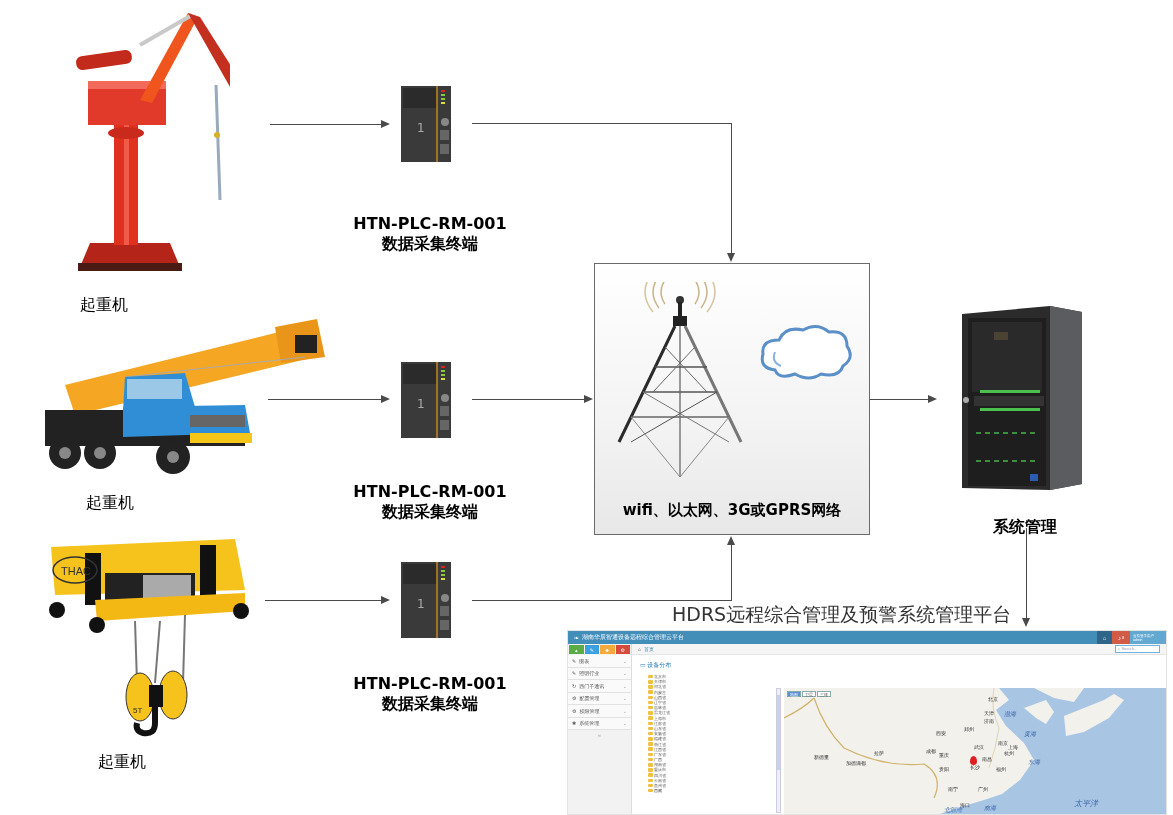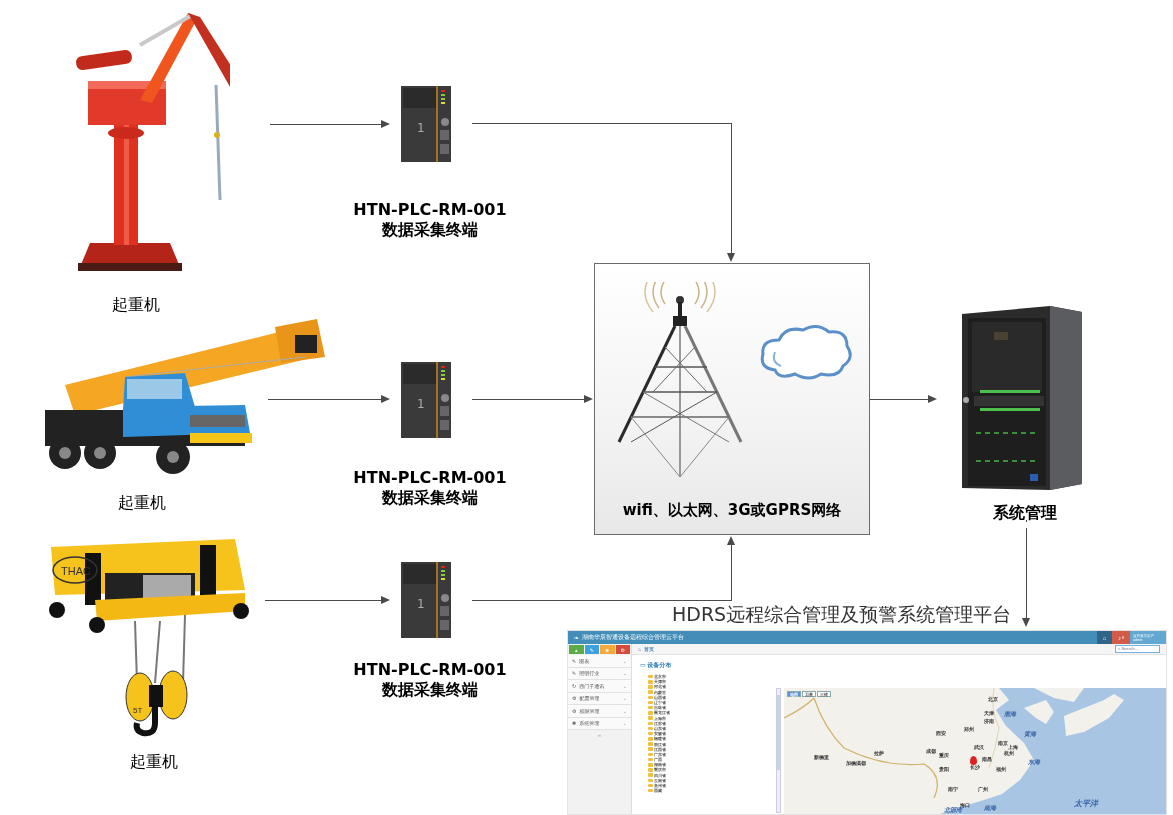--- a/index.html
+++ b/index.html
@@ -7,42 +7,42 @@
   body { position: relative; font-family: "Liberation Sans", "DejaVu Sans", sans-serif; color: #000; }
   .abs { position: absolute; }
 
   
   .hline { position: absolute; height: 1px; background: #4a4a4a; }
   .vline { position: absolute; width: 1px; background: #4a4a4a; }
   .arrow-r { position: absolute; width: 0; height: 0; border-top: 4px solid transparent; border-bottom: 4px solid transparent; border-left: 9px solid #4a4a4a; }
   .arrow-d { position: absolute; width: 0; height: 0; border-left: 4px solid transparent; border-right: 4px solid transparent; border-top: 9px solid #4a4a4a; }
   .arrow-u { position: absolute; width: 0; height: 0; border-left: 4px solid transparent; border-right: 4px solid transparent; border-bottom: 9px solid #4a4a4a; }
 
-  .caption { position: absolute; font-size: 16px; font-weight: bold; text-align: center; line-height: 20px; font-family: "DejaVu Sans", sans-serif; }
-  .crane-label { position: absolute; font-size: 16px; text-align: right; font-family: "DejaVu Sans", sans-serif; }
+  .caption { position: absolute; font-size: 16px; font-weight: bold; text-align: center; line-height: 20px; font-family: "DejaVu Sans", sans-serif; margin-top: 14px; }
+  .crane-label { position: absolute; font-size: 16px; text-align: left; font-family: "DejaVu Sans", sans-serif; }
 
   
   .net-box { position: absolute; left: 594px; top: 263px; width: 276px; height: 272px; border: 1px solid #6a6a6a;
     background: linear-gradient(to bottom, #ffffff 0%, #f3f3f3 60%, #e8e8e8 100%); }
   .net-label { position: absolute; left: 0; right: 0; bottom: 14px; text-align: center; font-size: 15px; font-weight: bold; font-family: "DejaVu Sans", sans-serif; }
 
   
   .platform-title { position: absolute; left: 672px; top: 602px; font-size: 19px; color: #333; font-family: "DejaVu Sans", sans-serif; }
   .app { position: absolute; left: 567px; top: 630px; width: 600px; height: 185px; background: #fff; border: 1px solid #e3e3e3; overflow: hidden; font-size: 5px; color: #555; }
   .app-header { height: 13px; background: #438eb9; color: #fff; display: flex; align-items: center; padding-left: 6px; font-size: 6px; }
   .app-header .right { margin-left: auto; display: flex; height: 100%; }
   .hdr-btn { width: 15px; height: 100%; display: flex; align-items: center; justify-content: center; font-size: 6px; }
   .app-body { display: flex; height: 172px; }
   .side { width: 64px; background: #f2f2f2; border-right: 1px solid #ddd; }
   .shortcuts { display: flex; gap: 1px; padding: 1px; }
   .sc { flex: 1; height: 9px; color: #fff; display: flex; align-items: center; justify-content: center; font-size: 5px; }
   .nav-item { height: 12.5px; border-bottom: 1px solid #e2e2e2; display: flex; align-items: center; padding: 0 4px; font-size: 5px; background: #fafafa; }
   .nav-item .chev { margin-left: auto; color: #999; }
   .collapse { text-align: center; color: #aaa; padding-top: 2px; font-size: 6px; }
-  .main { flex: 1; position: relative; font-weight: bold; }
+  .main { flex: 1; position: relative; }
   .bc { height: 11px; border-bottom: 1px solid #e5e5e5; display: flex; align-items: center; padding-left: 6px; background: #f5f5f5; }
   .search { margin-left: auto; margin-right: 6px; width: 45px; height: 8px; border: 1px solid #6fb3e0; background: #fff; font-size: 4px; color: #99b; padding-left: 2px; line-height: 6px; }
   .section-title { color: #2679b5; font-size: 6px; padding: 6px 8px; }
   .tree { position: absolute; left: 8px; top: 30px; width: 85px; height: 140px; }
   .tree-item { height: 5.2px; font-size: 4px; line-height: 5px; display: flex; align-items: center; gap: 1px; padding-left: 8px; }
   .folder { width: 5px; height: 3.5px; background: #f0c040; border-radius: 1px; }
   .tree-scroll { position: absolute; left: 144px; top: 44px; width: 5px; height: 125px; background: #eef; border: 1px solid #ccd; }
   .tree-scroll .thumb { position: absolute; top: 6px; left: 0; right: 0; height: 75px; background: #c5d4ee; }
   .map { position: absolute; left: 152px; top: 44px; width: 444px; height: 128px; background: #a8c6e4; overflow: hidden; }
   .map-tabs { position: absolute; left: 3px; top: 3px; display: flex; gap: 1px; }

